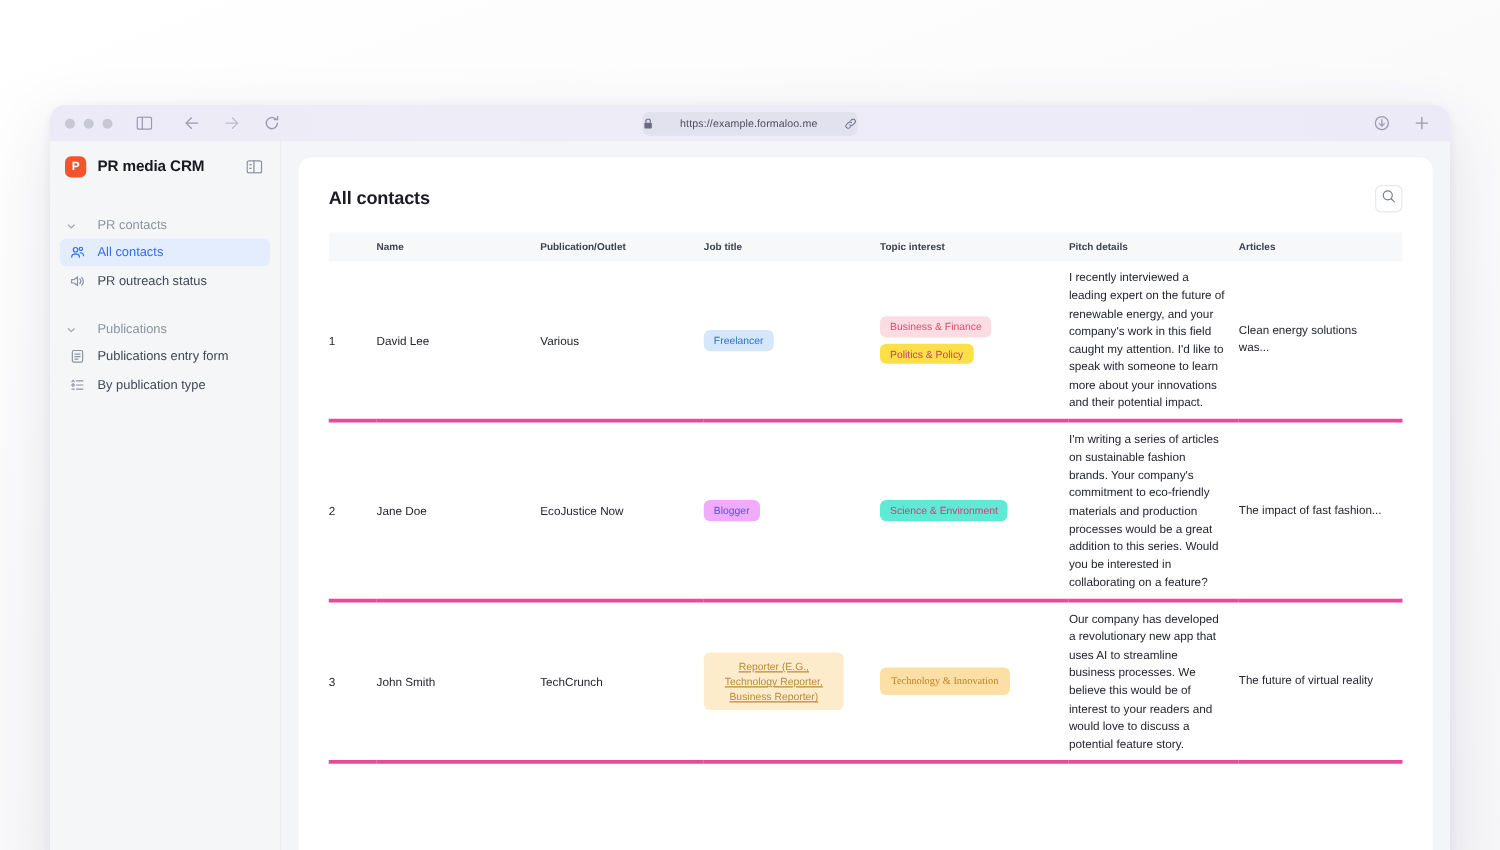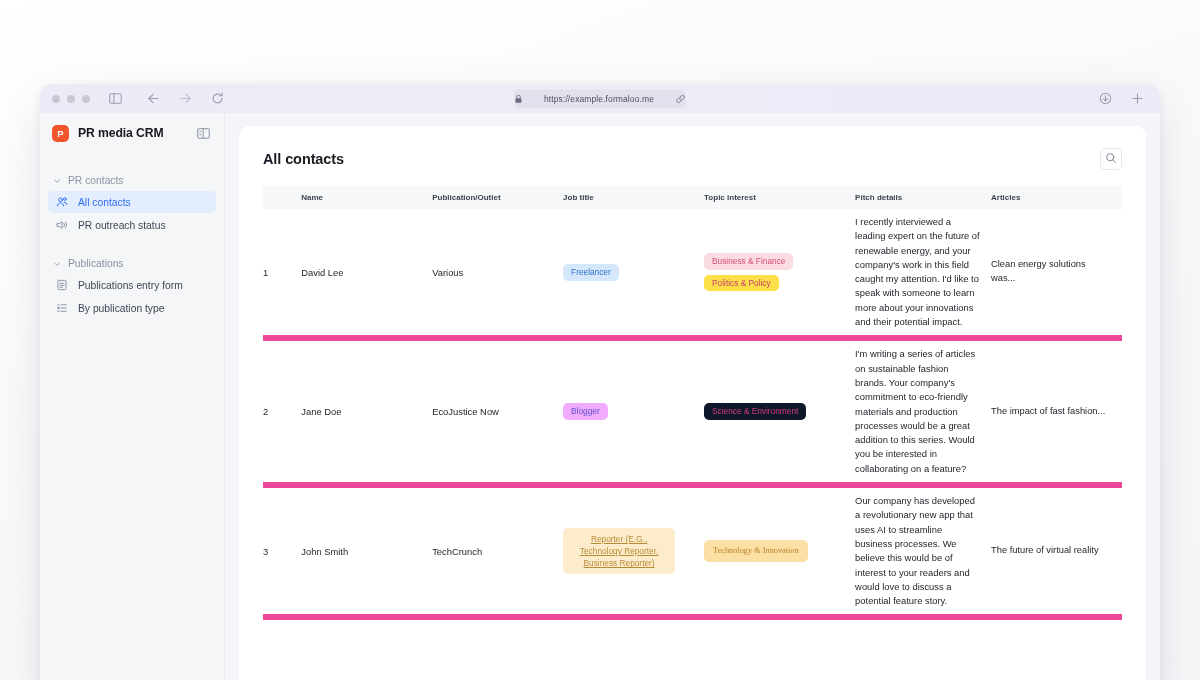--- a/index.html
+++ b/index.html
@@ -140,21 +140,21 @@
     color: #8b8fa0;
     display: flex;
   }
 
   .nav-group { margin-top: 18px; }
   .nav-group.second { margin-top: 18px; }
 
   .group-head {
     display: flex;
     align-items: center;
-    gap: 7px;
+    gap: 17px;
     padding: 4px 12px 4px 13px;
     color: #8a93a3;
     font-size: 10.3px;
   }
   .chev { display:flex; color:#9aa2b1; }
 
   .nav-item {
     display: flex;
     align-items: center;
     gap: 9px;
@@ -230,21 +230,21 @@
   }
   thead th.c-idx   { width: 38px; }
   thead th.c-name  { width: 130px; }
   thead th.c-pub   { width: 130px; }
   thead th.c-job   { width: 140px; }
   thead th.c-topic { width: 150px; }
   thead th.c-pitch { width: 135px; }
   thead th.c-art   { width: 130px; }
 
   table.contacts tbody td {
-    border-bottom: 6px solid #ec4899;
+    border-bottom: 3px solid #ec4899;
     font-size: 9.4px;
     color: #24262e;
     vertical-align: middle;
     padding: 6px 10px 6px 0;
   }
   td.idx { color: #2c2f38; font-size: 9.2px; }
   td.pitch {
     vertical-align: top;
     padding-top: 5px;
     padding-bottom: 5px;
@@ -480,21 +480,21 @@
                     <div class="articles-text">Clean energy solutions was...</div>
                   </td>
                 </tr>
                 <tr style="height: 105px;">
                   <td class="idx">2</td>
                   <td>Jane Doe</td>
                   <td>EcoJustice Now</td>
                   <td><span class="tag" style="background: #f0abfc; color: rgb(91, 82, 207);">Blogger</span></td>
                   <td>
                     <div class="tag-stack">
-                      <span class="tag" style="background: #0f172a; color: rgb(212, 61, 115);">Science &amp; Environment</span>
+                      <span class="tag" style="background: #5eead4; color: rgb(212, 61, 115);">Science &amp; Environment</span>
                     </div>
                   </td>
                   <td class="pitch">I'm writing a series of articles on sustainable fashion brands. Your company's commitment to eco-friendly materials and production processes would be a great addition to this series. Would you be interested in collaborating on a feature?</td>
                   <td>
                     <div class="articles-text">The impact of fast fashion...</div>
                   </td>
                 </tr>
                 <tr style="height: 94px;">
                   <td class="idx">3</td>
                   <td>John Smith</td>

